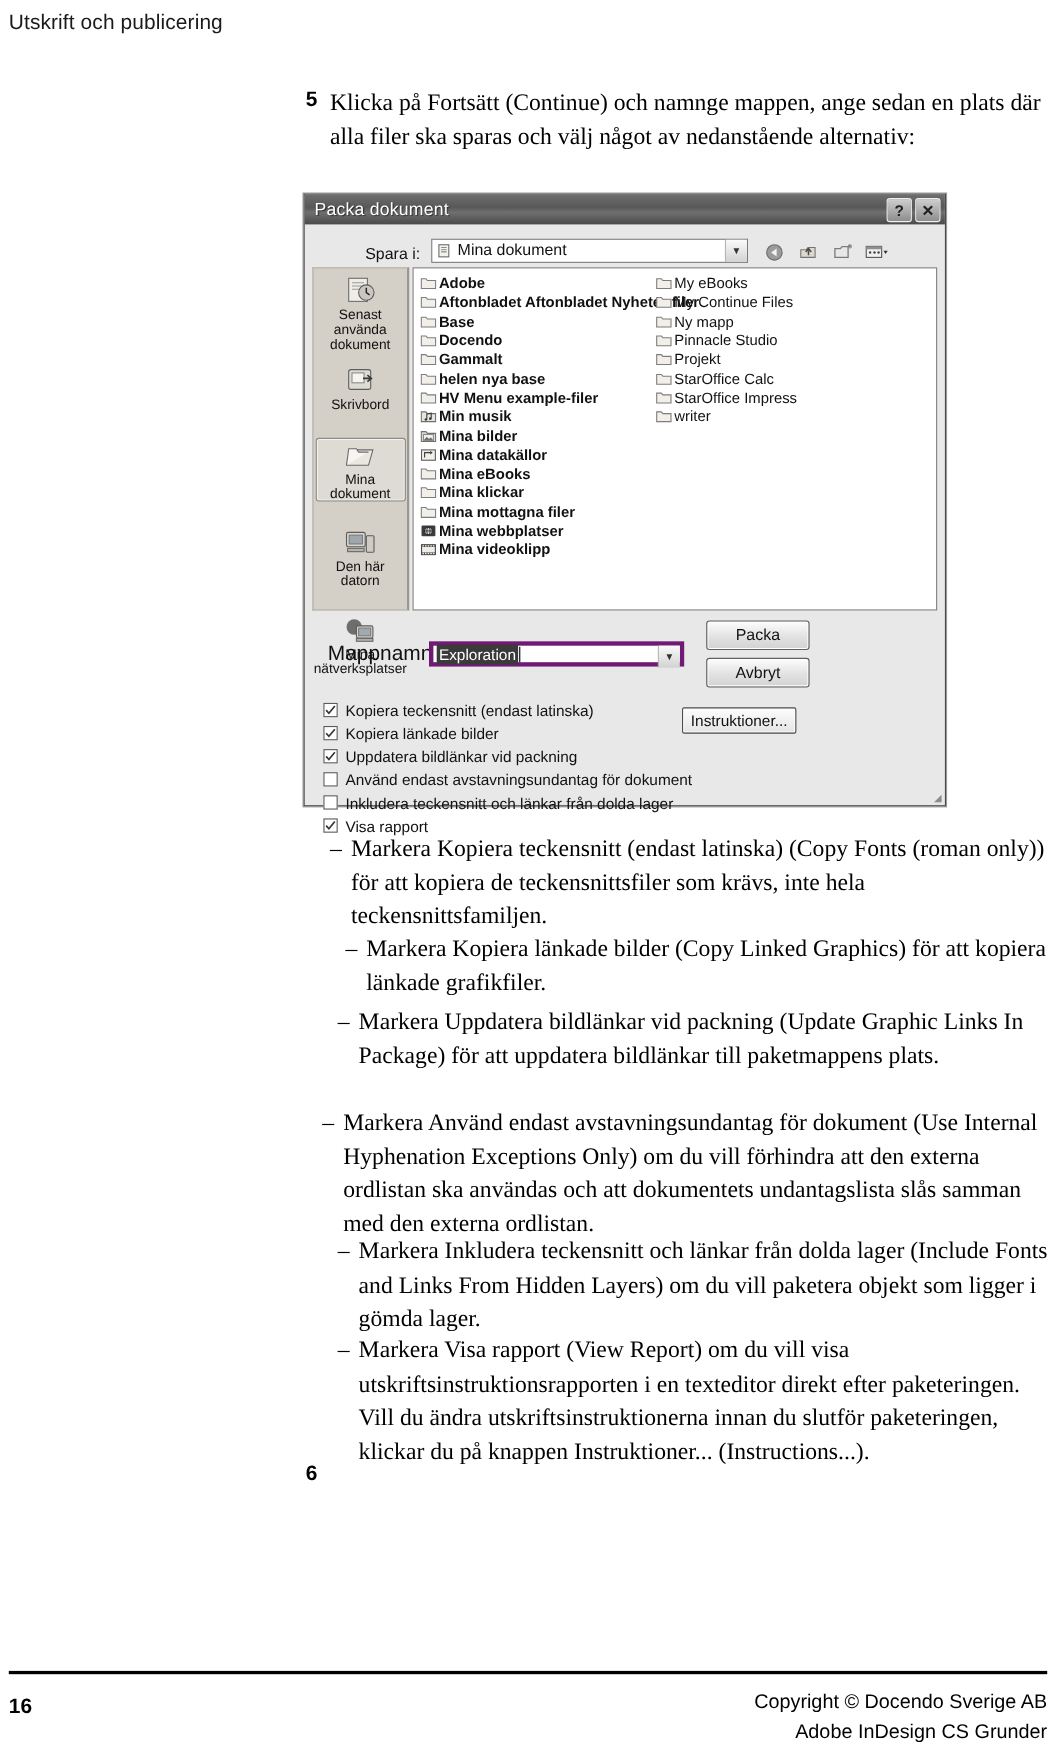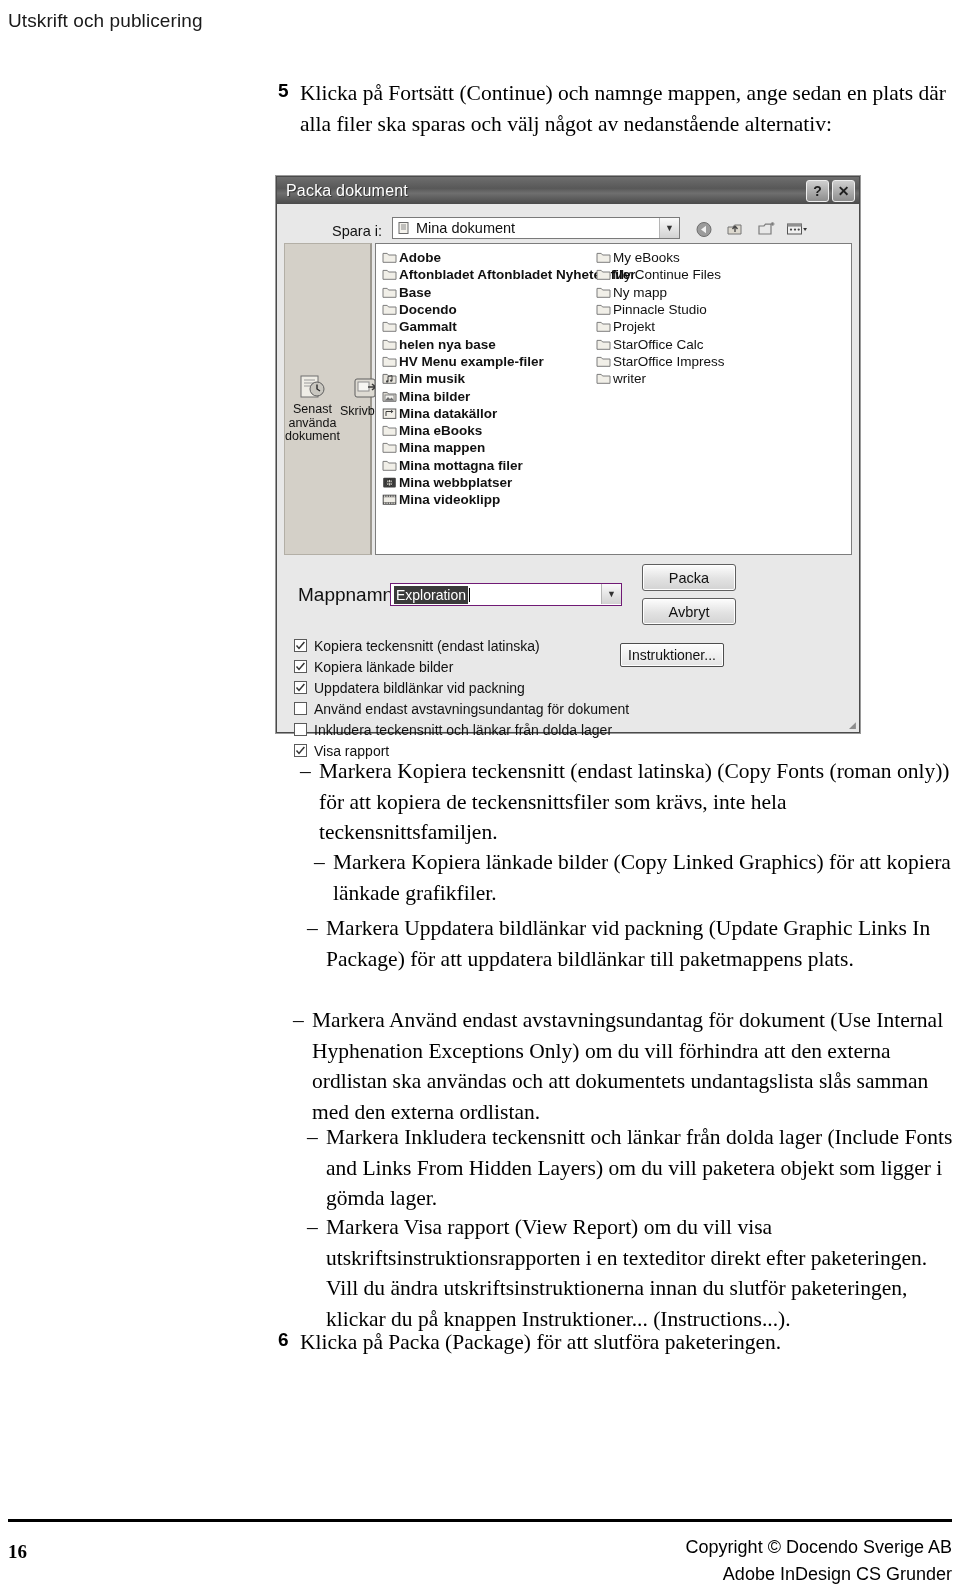--- a/index.html
+++ b/index.html
@@ -35,21 +35,21 @@
   .bullet{position:absolute;display:flex;width:660px;}
   .dash{
     width:19px;flex:0 0 19px;font-size:21.5px;line-height:1.43;
   }
   .btext{font-size:21.5px;line-height:1.43;}
 
   
   .foot-rule{position:absolute;left:8px;top:1519px;width:944px;height:3px;background:#000;}
   .foot-page{
     position:absolute;left:8px;top:1541px;
-    font-family:Liberation Serif, serif;font-weight:bold;font-size:19px;
+    font-family:Liberation Sans, sans-serif;font-weight:bold;font-size:19px;
   }
   .foot-right{
     position:absolute;right:8px;top:1534px;text-align:right;
     font-family:"Liberation Sans", sans-serif;font-size:18px;line-height:1.5;
   }
 
   
   .dlg{
     position:absolute;left:276px;top:176px;width:584px;height:557px;
     background:#e8e8e8;
@@ -104,24 +104,25 @@
   .tools{display:flex;align-items:center;gap:9px;margin-left:13px;}
   .tool{width:22px;height:20px;display:flex;align-items:center;justify-content:center;}
 
   
   .main-row{display:flex;}
   .places{
     width:88px;flex:0 0 88px;
     background:#d4d0c8;
     border:1px solid #b3afa6;
     border-right:2px solid #9c988f;
-    display:flex;align-items:center;
+    display:flex;flex-direction:column;align-items:center;
     padding-top:4px;
     box-sizing:border-box;
     height:312px;
+    gap:20px;
   }
   .place{
     width:82px;height:58px;
     display:flex;flex-direction:column;align-items:center;justify-content:flex-start;
     margin-bottom:2px;box-sizing:border-box;padding-top:2px;
   }
   .place.sel{
     border:1px solid #8b8b8b;border-radius:3px;background:#dedbd4;
     box-shadow:inset 0 0 0 1px #f3f2ee;
   }
@@ -138,21 +139,21 @@
   .fl-col.c1{width:214px;font-weight:bold;}
   .fl-col.c2{width:180px;}
   .fitem{display:flex;align-items:center;height:17.3px;}
   .fitem .fico{width:17px;flex:0 0 17px;display:flex;align-items:center;}
   .fitem .fname{font-size:13.5px;white-space:nowrap;}
 
   
   .namerow{display:flex;align-items:center;margin-top:9px;}
   .name-label{width:88px;flex:0 0 88px;padding-left:14px;font-size:19px;box-sizing:border-box;}
   .name-combo{
-    width:232px;height:23px;background:#fff;border:1px solid #701a75;
+    width:232px;height:23px;background:#fff;border:4px solid #701a75;
     position:relative;display:flex;align-items:center;padding-left:3px;box-sizing:border-box;
     margin-left:18px;
   }
   .sel-text{background:#3a3a3a;color:#fff;font-size:14px;padding:1px 2px;}
   .caret{display:inline-block;width:1px;height:14px;background:#000;margin-left:1px;vertical-align:middle;}
   .btncol{margin-left:20px;display:flex;flex-direction:column;gap:7px;}
   .xpbtn{
     width:92px;height:25px;
     background:linear-gradient(180deg,#fdfdfd,#e2e2e2 55%,#d3d3d3);
     border:1px solid #5f5f5f;border-radius:3px;
@@ -410,21 +411,21 @@
                     </svg>
                   </span>
                   <span class="fname">Mina eBooks</span>
                 </div>
                 <div class="fitem">
                   <span class="fico">
                     <svg width="15" height="13" viewBox="0 0 15 13">
                       <path d="M1 11.3 L1 2.4 L5.2 2.4 L6.6 4 L14 4 L14 11.3 Z" fill="#f1efe8" stroke="#7d7d7d" stroke-width="1"></path>
                     </svg>
                   </span>
-                  <span class="fname">Mina mappen</span>
+                  <span class="fname">Mina klickar</span>
                 </div>
                 <div class="fitem">
                   <span class="fico">
                     <svg width="15" height="13" viewBox="0 0 15 13">
                       <path d="M1 11.3 L1 2.4 L5.2 2.4 L6.6 4 L14 4 L14 11.3 Z" fill="#f1efe8" stroke="#7d7d7d" stroke-width="1"></path>
                     </svg>
                   </span>
                   <span class="fname">Mina mottagna filer</span>
                 </div>
                 <div class="fitem">
@@ -612,21 +613,20 @@
     <div class="dash">–</div>
     <div class="btext"><span>Markera </span><span class="sw">Inkludera teckensnitt och länkar från dolda lager</span><span> (Include Fonts and Links From Hidden Layers) om du vill paketera objekt som ligger i gömda lager.</span></div>
   </div>
   <div class="bullet" style="left:307px;top:1212px;width:653px;">
     <div class="dash">–</div>
     <div class="btext"><span>Markera </span><span class="sw">Visa rapport</span><span> (View Report) om du vill visa utskriftsinstruktionsrapporten i en texteditor direkt efter paketeringen. Vill du ändra utskriftsinstruktionerna innan du slutför paketeringen, klickar du på knappen </span><span class="sw">Instruktioner...</span><span> (Instructions...).</span></div>
   </div>
 
   <div class="step step6">
     <div class="step-num">6</div>
-    <div class="step-body"><span>Klicka på </span><span class="sw">Packa</span><span> (Package) för att slutföra paketeringen.</span></div>
   </div>
 
   <div class="foot-rule"></div>
   <div class="foot-page">16</div>
   <div class="foot-right">
     <div>Copyright © Docendo Sverige AB</div>
     <div>Adobe InDesign CS Grunder</div>
   </div>
 
 </div>

